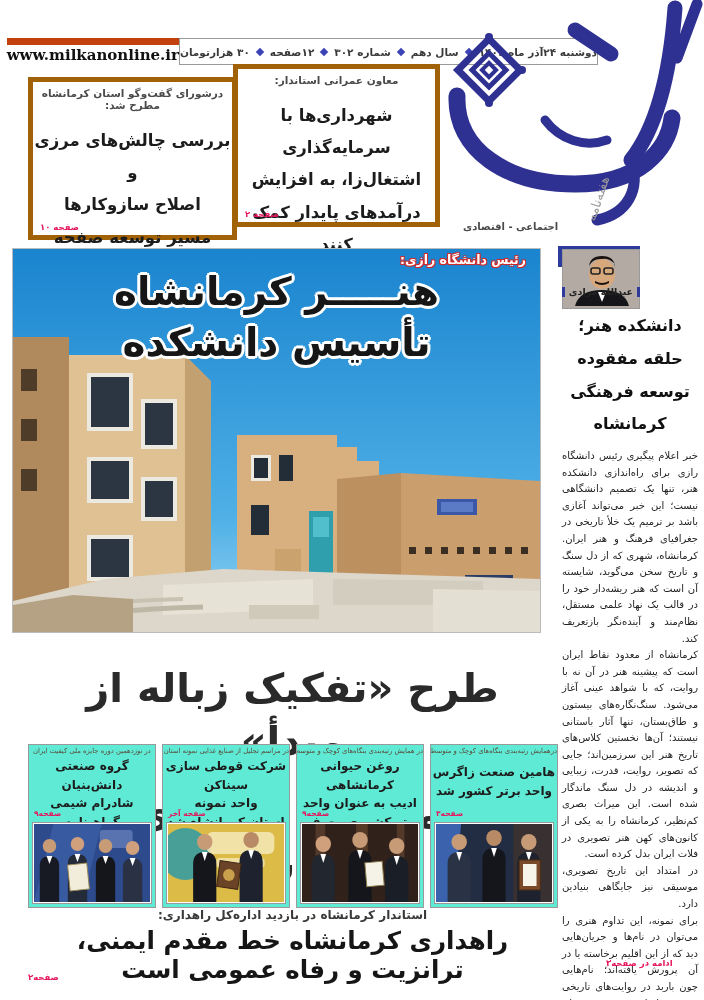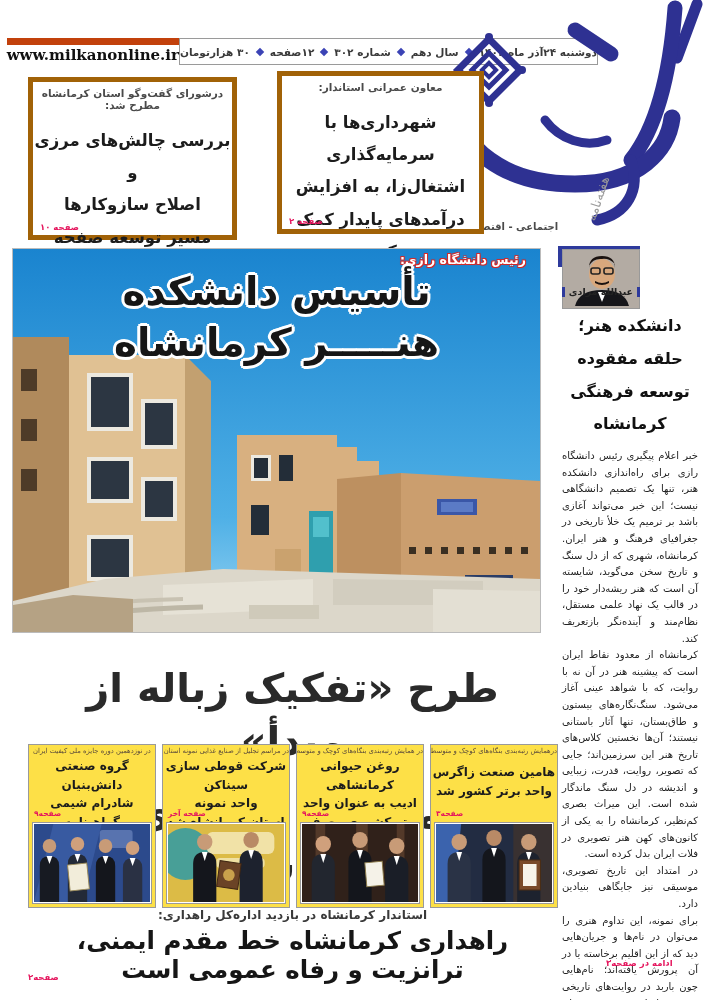--- a/index.html
+++ b/index.html
@@ -53,21 +53,21 @@
             color:#111;line-height:2.05;white-space:pre-line;}
   .ed-body{position:absolute;top:202px;right:0;width:100%;font-size:10px;color:#222;line-height:1.66;
            text-align:justify;white-space:pre-line;}
   .ed-more{position:absolute;top:712px;left:44px;font-size:8.5px;font-weight:bold;color:#e5175e;}
 
   
   .midhead{left:28px;top:642px;width:529px;text-align:center;color:#2a2a2a;font-weight:bold;}
   .midhead .l{font-size:40px;line-height:1.32;margin-top:20px;}
 
   
-  .bbox{top:744px;width:128px;height:164px;border:1px solid #9a9a9a;background:#fde047;box-sizing:border-box;}
+  .bbox{top:744px;width:128px;height:164px;border:1px solid #9a9a9a;background:#5eead4;box-sizing:border-box;}
   .b-kicker{font-size:6.8px;color:#5a4a3a;text-align:center;padding-top:2px;white-space:nowrap;overflow:hidden;}
   .b-headline{font-size:12px;font-weight:bold;color:#1c1c1c;text-align:center;line-height:1.55;
               white-space:pre-line;margin-top:2px;}
   .b-page{position:absolute;left:5px;top:64px;font-size:7.5px;font-weight:bold;color:#e5175e;}
   .b-photo{position:absolute;left:3px;right:3px;bottom:3px;height:82px;border:1px solid #999;background:#fff;
            padding:1px;box-sizing:border-box;}
   .b-photo svg{display:block;width:100%;height:100%;}
 
   
   .botstrip{left:28px;top:908px;width:529px;text-align:center;}
@@ -111,21 +111,21 @@
         <rect x="59" y="65" width="10" height="10" stroke-width="4" transform="rotate(45 64 70)"></rect>
       </g>
       <circle cx="64" cy="37" r="4" fill="#2e3192"></circle>
       <circle cx="97" cy="70" r="4" fill="#2e3192"></circle>
       <circle cx="64" cy="103" r="4" fill="#2e3192"></circle>
     </svg>
     <span class="logo-weekly">هفته‌نامه</span>
     <span class="logo-sub">اجتماعی - اقتصادی</span>
   </div>
 
-  <div class="abs newsbox" style="left:233px;top:71px;width:197px;height:153px;margin-left:44px;">
+  <div class="abs newsbox" style="left:233px;top:64px;width:197px;height:153px;">
     <div class="kicker">معاون عمرانی استاندار:</div>
     <div class="tbox-headline">شهرداری‌ها با سرمایه‌گذاری
 اشتغال‌زا، به افزایش
 درآمدهای پایدار کمک کنند</div>
     <span class="pagelabel">صفحه ۲</span>
   </div>
   <div class="abs newsbox" style="left:28px;top:77px;width:199px;height:153px;">
     <div class="kicker">درشورای گفت‌وگو استان کرمانشاه مطرح شد:</div>
     <div class="tbox-headline">بررسی چالش‌های مرزی و
 اصلاح سازوکارها
@@ -193,22 +193,22 @@
       <polygon points="320,330 470,332 470,356 320,356" fill="#d2cdbf"></polygon>
       <polygon points="420,340 527,342 527,383 420,383" fill="#e3dfd3"></polygon>
       <path d="M0 378 Q 90 360 190 358" stroke="#bdb7a6" stroke-width="5" fill="none"></path>
       <path d="M0 368 Q 80 352 170 350" stroke="#c8c2b2" stroke-width="4" fill="none"></path>
       <polygon points="0,383 0,356 60,346 120,350 120,383" fill="#b5a284"></polygon>
       <rect x="236" y="356" width="70" height="14" fill="#cfcaba"></rect>
     </svg>
     <div class="lead-overlay">
       <div class="lead-kicker">رئیس دانشگاه رازی:</div>
       <div class="lead-lines">
+        <div class="lead-line">هنـــــر کرمانشاه</div>
         <div class="lead-line">تأسیس دانشکده</div>
-        <div class="lead-line">هنـــــر کرمانشاه</div>
       </div>
     </div>
   </div>
 
   <div class="abs editorial">
     <div class="ed-label">سرمقاله</div>
     <div class="ed-photo" style="left:0;">
       <svg width="74" height="56" viewBox="0 0 74 56">
         <rect width="74" height="56" fill="#b3aba3"></rect>
         <path d="M10 56 Q 14 40 37 40 Q 60 40 64 56 Z" fill="#16161a"></path>

